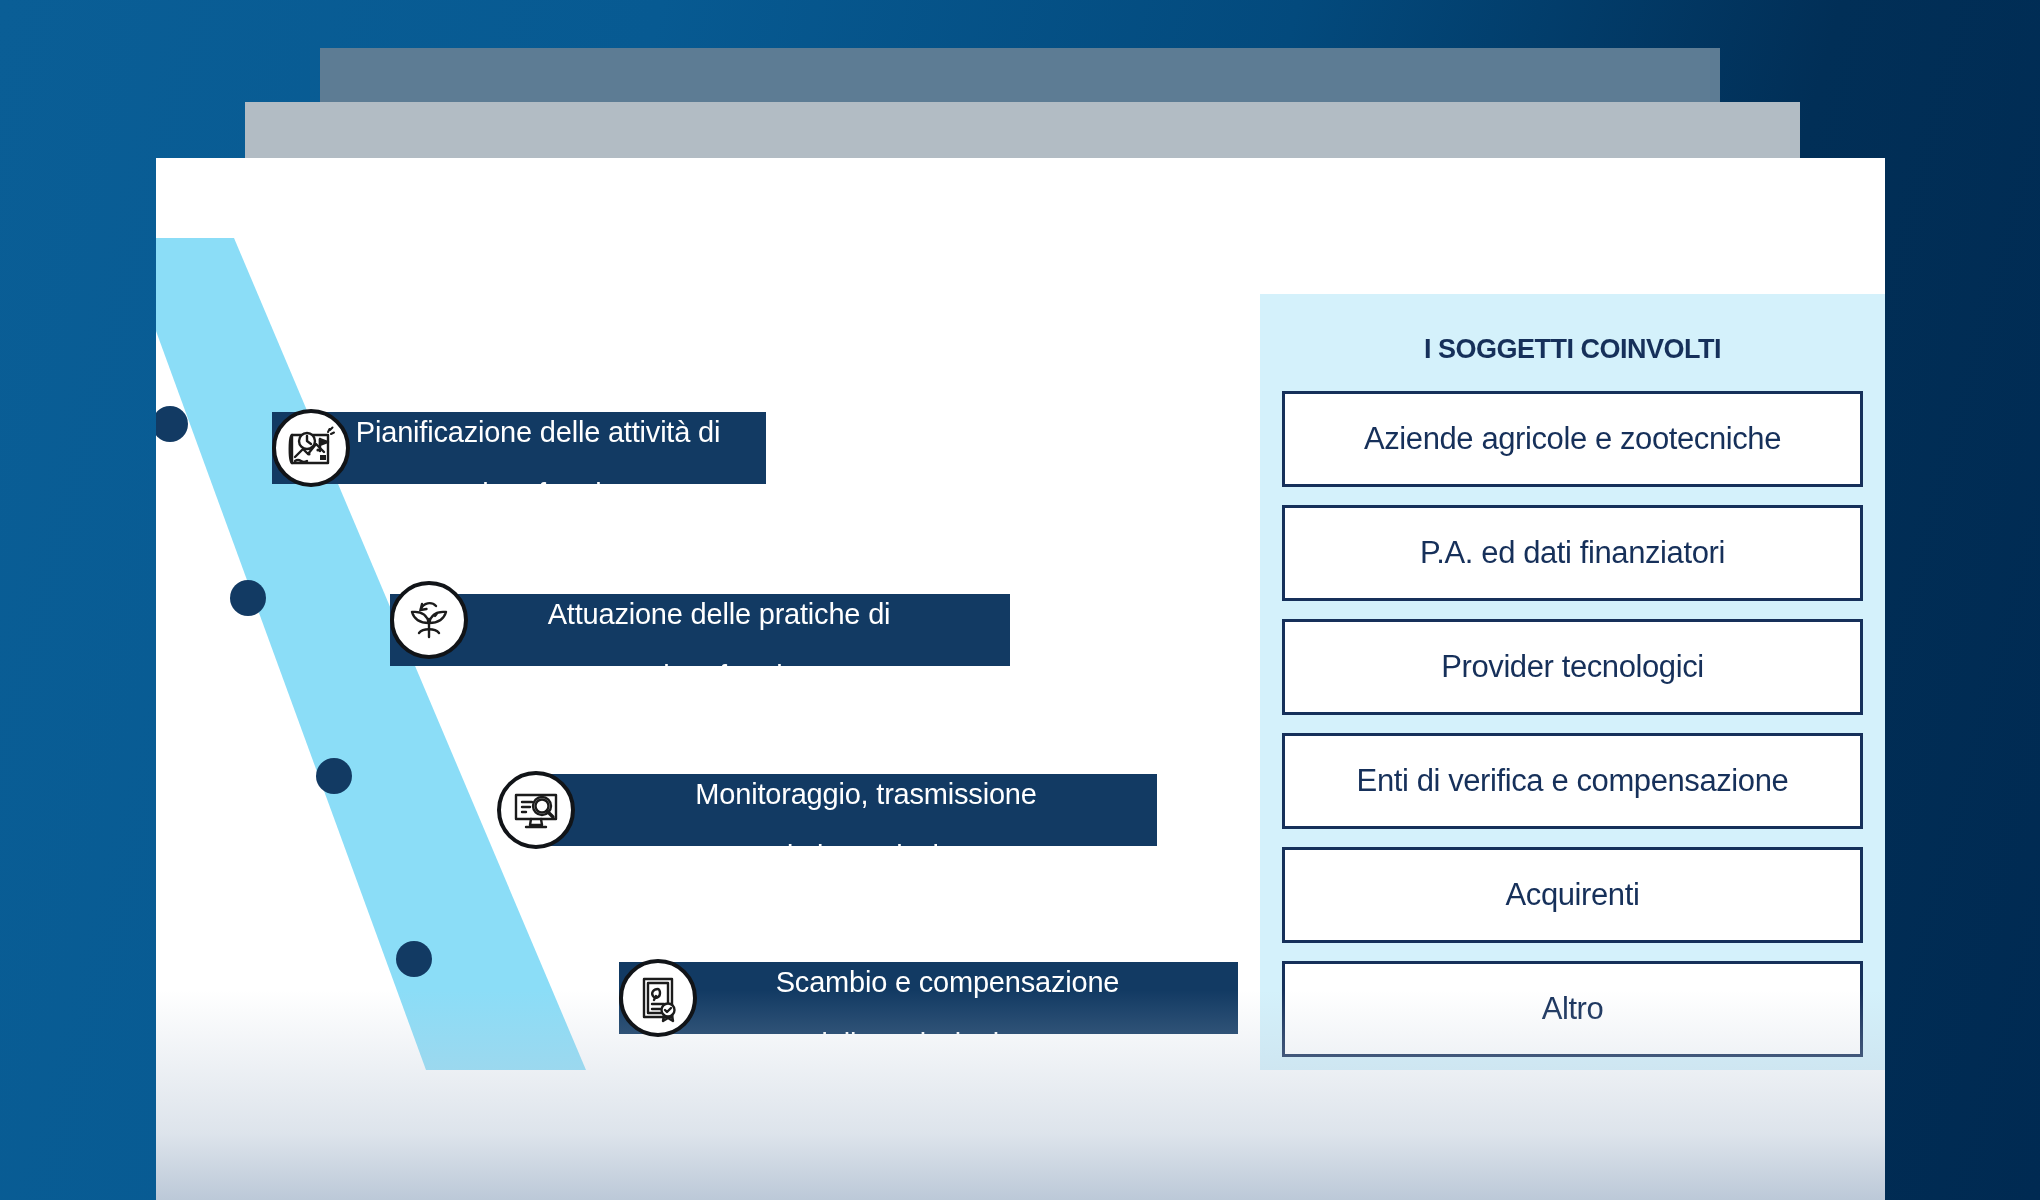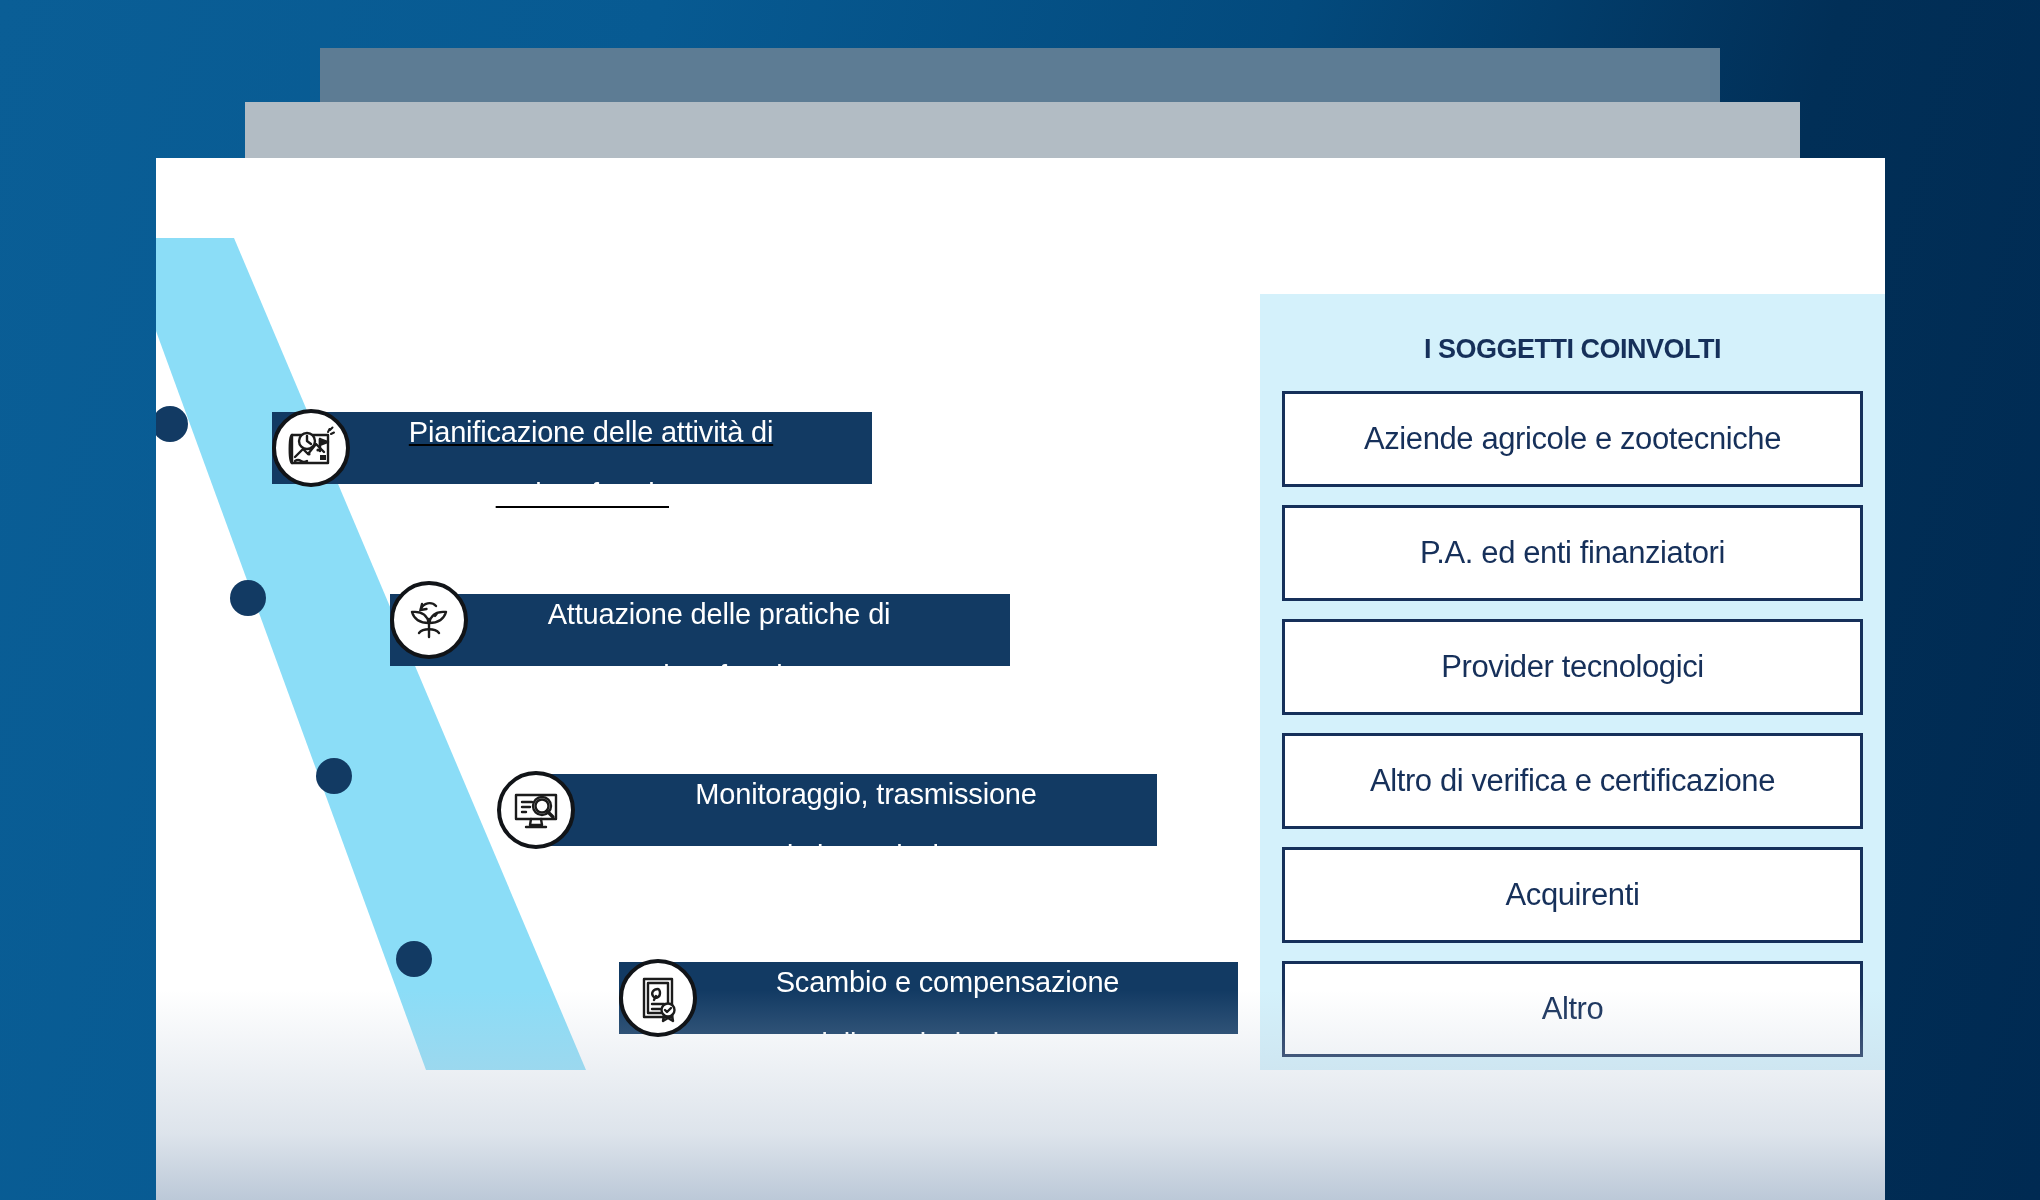--- a/index.html
+++ b/index.html
@@ -172,21 +172,21 @@
     <svg class="diag-band" viewBox="0 0 1729 1042" preserveAspectRatio="none">
       <polygon points="-34,80 78,80 430,912 270,912" fill="#8bddf7"></polygon>
     </svg>
 
     <div class="band-dot" style="left:-4px;  top:248px;"></div>
     <div class="band-dot" style="left:74px;  top:422px;"></div>
     <div class="band-dot" style="left:160px; top:600px;"></div>
     <div class="band-dot" style="left:240px; top:783px;"></div>
 
     <div class="step" style="left:116px; top:244px;">
-      <div class="step-bar" style="width:600px;text-decoration:underline;">
+      <div class="step-bar" style="width:494px;">
         <div class="step-text">
           <span>Pianificazione delle attività di</span><br>
           <span>carbon farming</span>
         </div>
       </div>
       <div class="step-icon">
         <svg width="54" height="54" viewBox="0 0 54 54">
           <g fill="none" stroke="#1b1b1b" stroke-width="2.4" stroke-linejoin="round" stroke-linecap="round">
             <path d="M8 14 h36 v28 H8 z"></path>
             <path d="M8 14 c-3 0 -3 28 0 28"></path>
@@ -272,27 +272,27 @@
       </div>
     </div>
 
     <div class="right-panel" style="left:1104px; top:136px;">
       <div class="panel-title">I SOGGETTI COINVOLTI</div>
 
       <div class="panel-item">
         <span class="panel-item-label">Aziende agricole e zootecniche</span>
       </div>
       <div class="panel-item">
-        <span class="panel-item-label">P.A. ed enti finanziatori</span>
+        <span class="panel-item-label">P.A. ed dati finanziatori</span>
       </div>
       <div class="panel-item">
         <span class="panel-item-label">Provider tecnologici</span>
       </div>
       <div class="panel-item">
-        <span class="panel-item-label">Altro di verifica e certificazione</span>
+        <span class="panel-item-label">Enti di verifica e compensazione</span>
       </div>
       <div class="panel-item">
         <span class="panel-item-label">Acquirenti</span>
       </div>
       <div class="panel-item">
         <span class="panel-item-label">Altro</span>
       </div>
     </div>
 
   </div>

